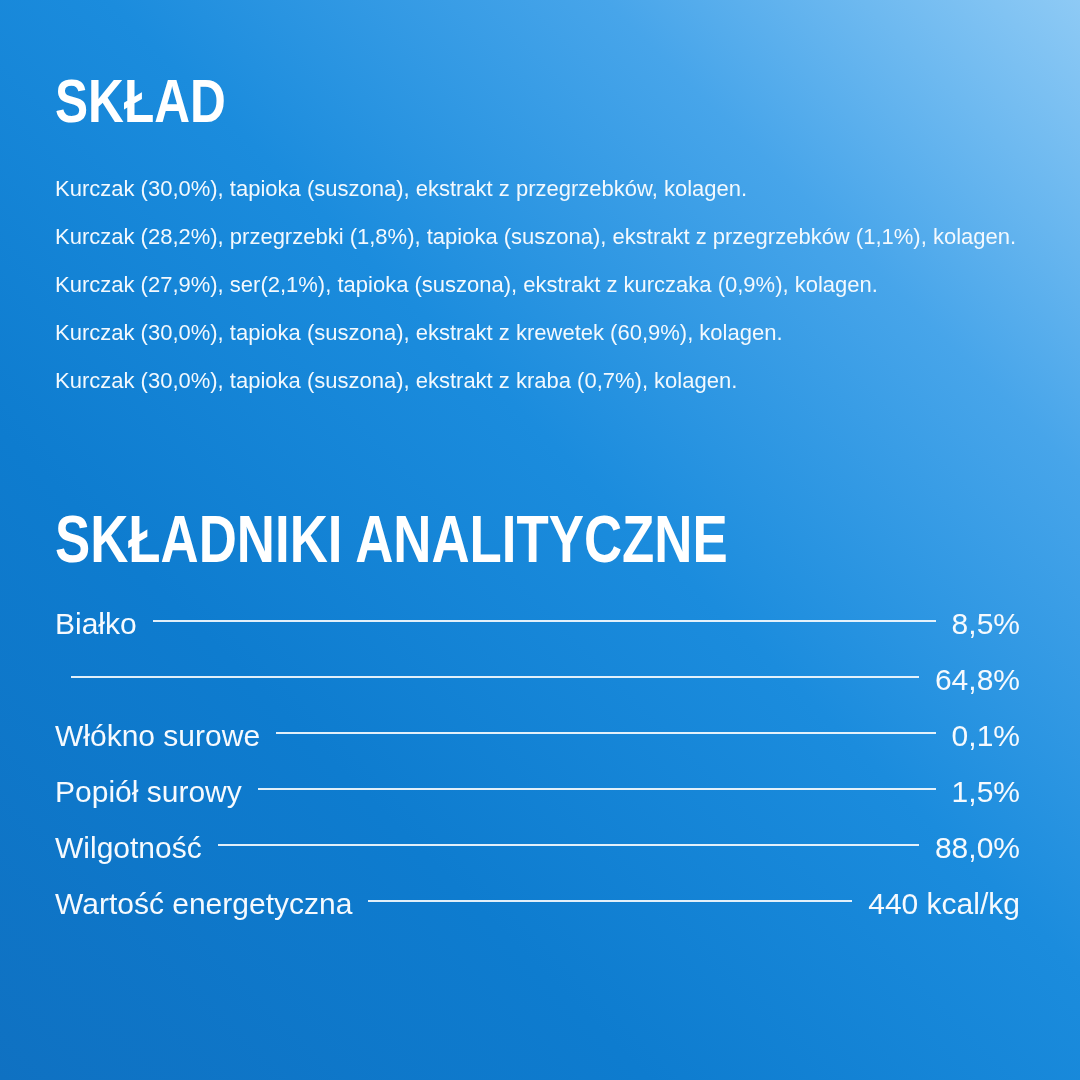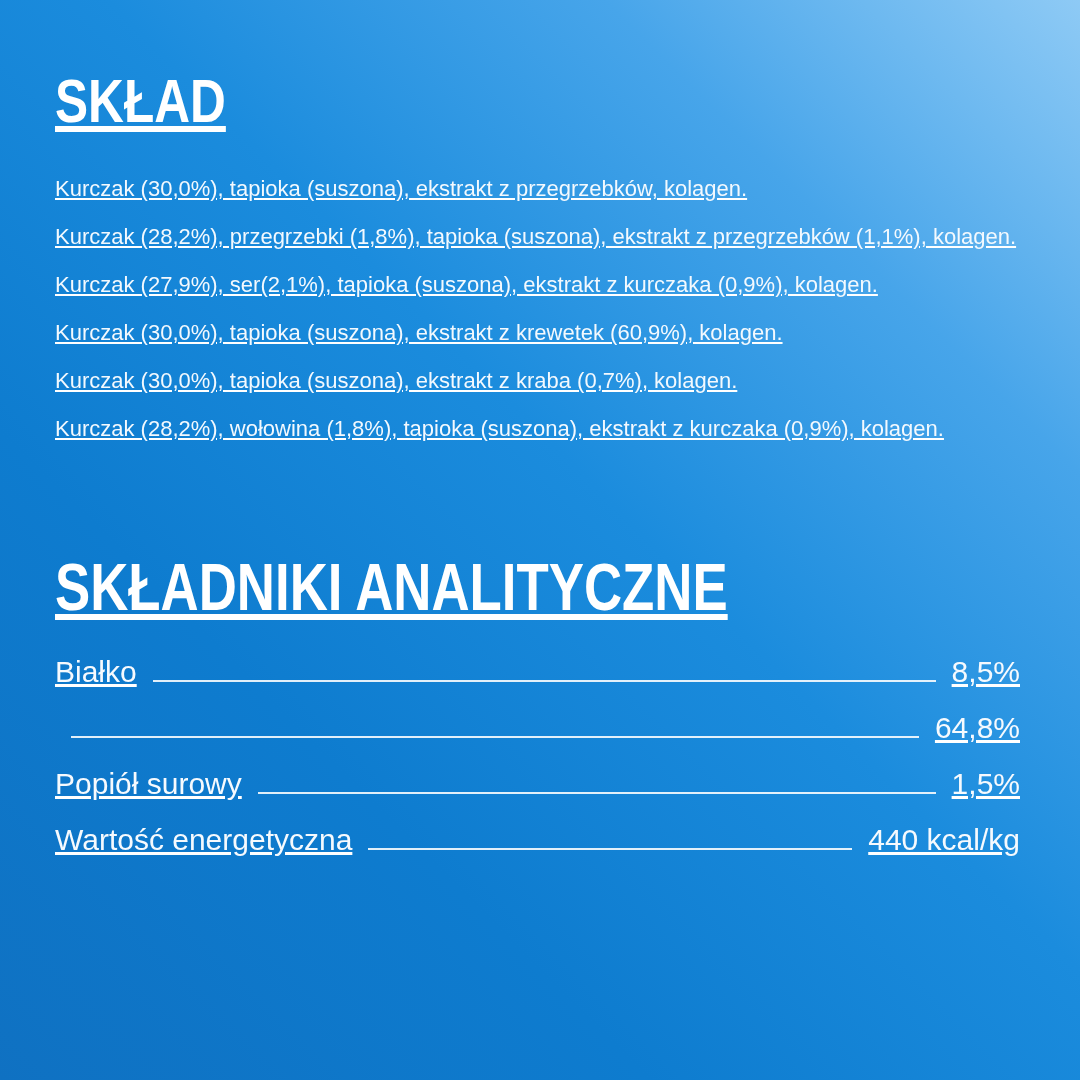--- a/index.html
+++ b/index.html
@@ -14,21 +14,20 @@
     background: linear-gradient(to bottom left,
       #8ecaf5 0%,
       #47a5ea 22%,
       #1b8cdd 45%,
       #0e7ccf 70%,
       #0f71c2 100%);
     font-family: "Liberation Sans", "DejaVu Sans", sans-serif;
     color: #ffffff;
     box-sizing: border-box;
     padding: 70px 60px 0 55px;
-    text-decoration: underline;
   }
   .section-title {
     font-weight: 700;
     font-size: 62px;
     line-height: 1;
     letter-spacing: 0px;
     color: #ffffff;
     transform: scaleX(0.8);
     transform-origin: left center;
     white-space: nowrap;
@@ -51,21 +50,21 @@
     font-weight: 400;
     color: #f3f9fe;
     margin: 0 0 14px 0;
     max-width: 965px;
   }
   .analytic-table {
     width: 100%;
   }
   .analytic-row {
     display: flex;
-    align-items: flex-end;
+    align-items: center;
     margin-bottom: 25px;
     font-size: 30px;
     line-height: 31px;
   }
   .analytic-label {
     white-space: nowrap;
     font-weight: 400;
     color: #f6fafe;
   }
   .leader-line {
@@ -87,45 +86,54 @@
 <div class="canvas">
 
   <h1 class="section-title title-sklad">SKŁAD</h1>
 
   <div class="ingredients">
     <p class="ingredient">Kurczak (30,0%), tapioka (suszona), ekstrakt z przegrzebków, kolagen.</p>
     <p class="ingredient">Kurczak (28,2%), przegrzebki (1,8%), tapioka (suszona), ekstrakt z przegrzebków (1,1%), kolagen.</p>
     <p class="ingredient">Kurczak (27,9%), ser(2,1%), tapioka (suszona), ekstrakt z kurczaka (0,9%), kolagen.</p>
     <p class="ingredient">Kurczak (30,0%), tapioka (suszona), ekstrakt z krewetek (60,9%), kolagen.</p>
     <p class="ingredient">Kurczak (30,0%), tapioka (suszona), ekstrakt z kraba (0,7%), kolagen.</p>
-    <p class="ingredient">Kurczak (28,2%), wołowina (1,8%), tapioka (suszona), ekstrakt z kurczaka (0,9%), kolagen.</p>
   </div>
 
   <h1 class="section-title title-analityczne">SKŁADNIKI ANALITYCZNE</h1>
 
   <div class="analytic-table">
 
     <div class="analytic-row">
       <span class="analytic-label">Białko</span>
       <span class="leader-line"></span>
       <span class="analytic-value">8,5%</span>
     </div>
 
     <div class="analytic-row">
       <span class="leader-line"></span>
       <span class="analytic-value">64,8%</span>
     </div>
 
+    <div class="analytic-row">
+      <span class="analytic-label">Włókno surowe</span>
+      <span class="leader-line"></span>
+      <span class="analytic-value">0,1%</span>
+    </div>
 
     <div class="analytic-row">
       <span class="analytic-label">Popiół surowy</span>
       <span class="leader-line"></span>
       <span class="analytic-value">1,5%</span>
     </div>
 
+    <div class="analytic-row">
+      <span class="analytic-label">Wilgotność</span>
+      <span class="leader-line"></span>
+      <span class="analytic-value">88,0%</span>
+    </div>
 
     <div class="analytic-row">
       <span class="analytic-label">Wartość energetyczna</span>
       <span class="leader-line"></span>
       <span class="analytic-value">440 kcal/kg</span>
     </div>
 
   </div>
 
 </div>

